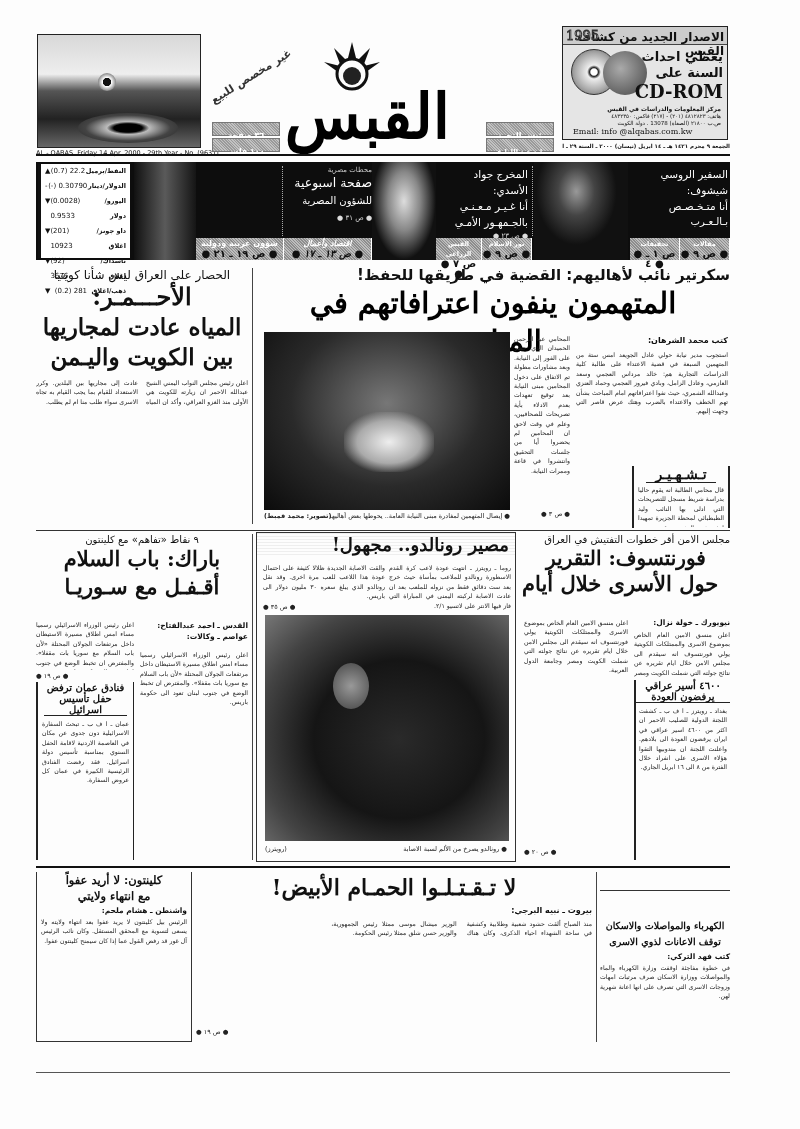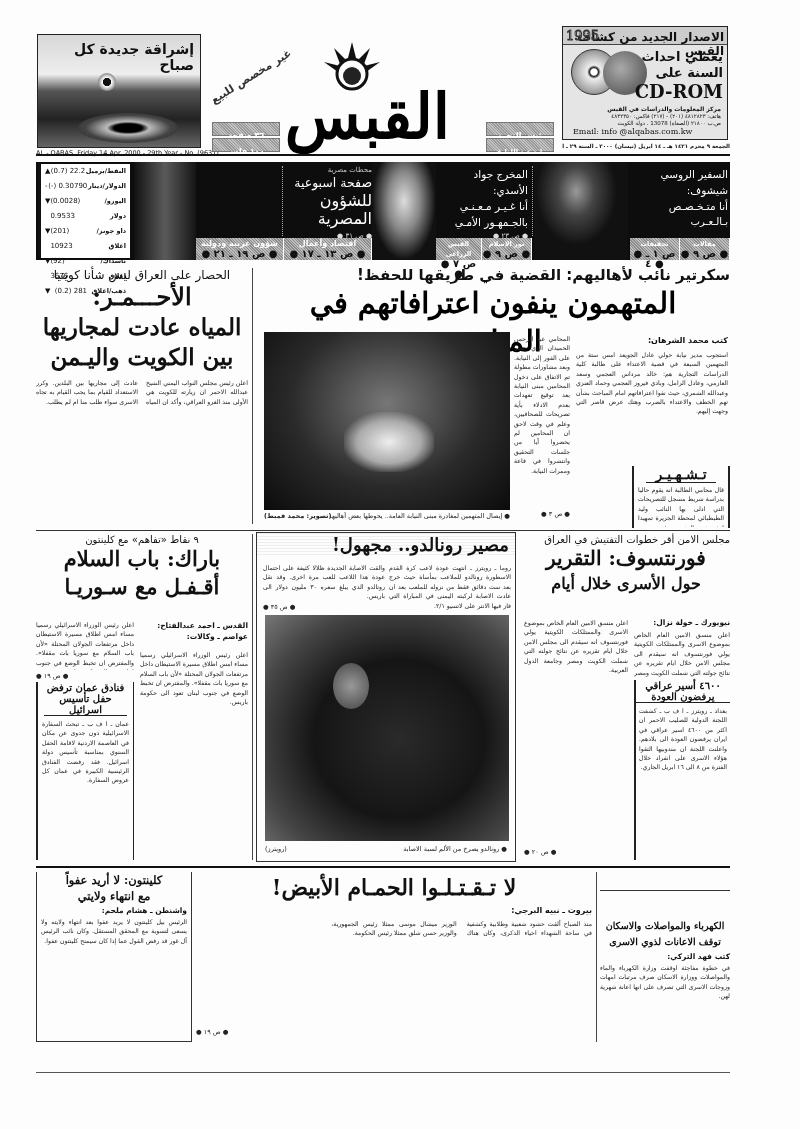--- a/index.html
+++ b/index.html
@@ -21,21 +21,20 @@
   .teaser-title { color: #fff; direction: rtl; text-align: right; }
   .pageref { font-size: 7px; color: #ddd; }
   .caption { font-size: 6.5px; direction: rtl; color: #222; }
 </style>
 </head>
 <body>
 
 <div class="abs" style="left:0;top:0;width:800px;height:160px;">
 
   <div class="abs" style="left:37px;top:34px;width:164px;height:114px;border:1px solid #222;background:linear-gradient(#d8d8d8 0%,#eee 35%,#555 50%,#222 75%,#666 100%);">
-    <div class="abs rtl bold" style="right:6px;top:6px;font-size:14px;color:#111;">إشراقة جديدة كل صباح</div>
     <div class="abs" style="left:60px;top:38px;width:18px;height:18px;border-radius:50%;background:radial-gradient(circle,#111 30%,#fff 35%,#888 70%);"></div>
     <div class="abs" style="left:40px;top:78px;width:100px;height:30px;border-radius:50%;background:radial-gradient(ellipse,#000 20%,#bbb 30%,#444 60%,#222 100%);"></div>
   </div>
   <div class="abs" style="left:36px;top:149px;font-size:6.5px;color:#111;white-space:nowrap;">AL - QABAS, Friday 14 Apr. 2000 - 29th Year - No. (9631)</div>
 
   <div class="abs bold" style="left:205px;top:70px;font-size:11px;color:#333;transform:rotate(-32deg);white-space:nowrap;direction:rtl;">غير مخصص للبيع</div>
 
   <div class="abs gray-box center" style="left:212px;top:122px;width:68px;height:14px;border:1px solid #777;">
     <span style="font-size:8px;color:#fff;font-weight:bold;">٣٦ صفحة</span>
   </div>
@@ -121,21 +120,21 @@
     </div>
   </div>
 
   <div class="abs" style="left:98px;top:0;width:62px;height:98px;background:linear-gradient(90deg,#111,#5a5a5a 50%,#151515);"></div>
 
   <div class="abs" style="left:246px;top:4px;width:0;height:70px;border-left:1px dotted #aaa;"></div>
 
   <div class="abs" style="left:250px;top:4px;width:86px;height:72px;">
     <div class="rtl" style="font-size:7px;color:#ccc;">محطات مصرية</div>
     <div class="teaser-title" style="font-size:12.5px;line-height:18px;">صفحة اسبوعية</div>
-    <div class="teaser-title" style="font-size:16px;line-height:18px;">للشؤون المصرية</div>
+    <div class="teaser-title" style="font-size:10px;line-height:18px;">للشؤون المصرية</div>
     <div class="pageref rtl" style="margin-top:4px;">● ص ٣١ ●</div>
   </div>
 
   <div class="abs" style="left:336px;top:0;width:64px;height:98px;background:radial-gradient(ellipse at 50% 40%,#ddd 0%,#888 35%,#111 70%);"></div>
 
   <div class="abs" style="left:400px;top:4px;width:92px;height:72px;">
     <div class="teaser-title" style="font-size:10.5px;line-height:16px;">المخرج جواد الأسدي:</div>
     <div class="teaser-title" style="font-size:10.5px;line-height:16px;">أنا غـيـر مـعـنـي</div>
     <div class="teaser-title" style="font-size:10.5px;line-height:16px;">بالجـمهـور الأمـي</div>
     <div class="pageref rtl" style="margin-top:2px;">● ص ٢٣ ●</div>
@@ -145,21 +144,21 @@
   <div class="abs" style="left:498px;top:0;width:94px;height:98px;background:radial-gradient(ellipse at 45% 30%,#999 0%,#444 25%,#111 55%);"></div>
 
   <div class="abs" style="left:594px;top:4px;width:98px;height:72px;">
     <div class="teaser-title" style="font-size:10.5px;line-height:16px;">السفير الروسي شيشوف:</div>
     <div class="teaser-title" style="font-size:10.5px;line-height:16px;">أنا متـخـصـص</div>
     <div class="teaser-title" style="font-size:10px;line-height:16px;">بـالـعـرب</div>
     <div class="pageref rtl" style="margin-top:18px;">● ص ١١ ●</div>
   </div>
 
   <div class="section-tab" style="left:160px;top:76px;width:88px;"><span>شؤون عربية ودولية</span><span class="pg">● ص ١٩ ـ ٢١ ●</span></div>
-  <div class="section-tab" style="left:248px;top:76px;width:88px;"><span>اقتصاد وأعمال</span><span class="pg">● ص ١٣ ـ ١٧ ●</span></div>
+  <div class="section-tab" style="left:248px;top:76px;width:88px;font-style:italic;"><span>اقتصاد وأعمال</span><span class="pg">● ص ١٣ ـ ١٧ ●</span></div>
   <div class="section-tab" style="left:400px;top:76px;width:46px;"><span style="font-size:6.5px;">القبس الزراعي</span><span class="pg">● ص ٧ ●</span></div>
   <div class="section-tab" style="left:446px;top:76px;width:50px;"><span style="font-size:6.5px;">نور الإسلام</span><span class="pg">● ص ٩ ●</span></div>
   <div class="section-tab" style="left:594px;top:76px;width:50px;"><span style="font-size:6.5px;">تحقيقات</span><span class="pg">● ص ١ ـ ٤ ●</span></div>
   <div class="section-tab" style="left:644px;top:76px;width:50px;"><span style="font-size:6.5px;">مقالات</span><span class="pg">● ص ٩ ●</span></div>
 </div>
 
 <div class="abs" style="left:36px;top:268px;width:212px;height:258px;">
   <div class="rtl center" style="font-size:12px;text-align:center;">الحصار على العراق ليس شأنا كويتيا</div>
   <div class="serifb center" style="font-size:24px;line-height:30px;direction:rtl;text-align:center;">الأحـــمـر:</div>
   <div class="serifb center" style="font-size:23px;line-height:30px;direction:rtl;text-align:center;">المياه عادت لمجاريها</div>
@@ -218,21 +217,21 @@
   <div class="abs" style="left:8px;top:82px;width:244px;height:226px;background:radial-gradient(ellipse at 55% 55%,#2a2a2a 0%,#151515 45%,#444 75%,#777 100%);">
     <div class="abs" style="left:68px;top:48px;width:36px;height:46px;border-radius:50%;background:radial-gradient(circle,#999,#444);"></div>
   </div>
   <div class="abs caption" style="right:8px;top:312px;">● رونالدو يصرخ من الألم لسبة الاصابة</div>
   <div class="abs caption" style="left:8px;top:312px;">(رويترز)</div>
 </div>
 
 <div class="abs" style="left:522px;top:534px;width:208px;height:100px;">
   <div class="rtl" style="font-size:10px;text-align:right;">مجلس الامن أقر خطوات التفتيش في العراق</div>
   <div class="serifb" style="font-size:20px;line-height:26px;direction:rtl;text-align:center;">فورنتسوف: التقرير</div>
-  <div class="serifb" style="font-size:16px;line-height:26px;direction:rtl;text-align:center;">حول الأسرى خلال أيام</div>
+  <div class="serifb" style="font-size:21px;line-height:26px;direction:rtl;text-align:left;">حول الأسرى خلال أيام</div>
 </div>
 <div class="abs rtl bold" style="left:634px;top:618px;width:96px;font-size:7.5px;">نيويورك ـ خولة نزال:</div>
 <div class="body-text abs" style="left:634px;top:630px;width:96px;height:48px;">اعلن منسق الامين العام الخاص بموضوع الاسرى والممتلكات الكويتية يولي فورنتسوف انه سيقدم الى مجلس الامن خلال ايام تقريره عن نتائج جولته التي شملت الكويت ومصر وجامعة الدول العربية.</div>
 <div class="body-text abs" style="left:524px;top:618px;width:104px;height:226px;">اعلن منسق الامين العام الخاص بموضوع الاسرى والممتلكات الكويتية يولي فورنتسوف انه سيقدم الى مجلس الامن خلال ايام تقريره عن نتائج جولته التي شملت الكويت ومصر وجامعة الدول العربية.</div>
 <div class="abs caption" style="left:524px;top:848px;">● ص ٢٠ ●</div>
 
 <div class="abs" style="left:634px;top:680px;width:96px;height:180px;border-left:2px solid #222;">
   <div class="serifb rtl center" style="font-size:10px;text-align:center;">٤٦٠٠ أسير عراقي</div>
   <div class="serifb rtl center" style="font-size:10px;text-align:center;border-bottom:1px solid #222;margin-bottom:3px;">يرفضون العودة</div>
   <div class="body-text" style="padding:0 3px;height:140px;">بغداد ـ رويترز ـ ا ف ب ـ كشفت اللجنة الدولية للصليب الاحمر ان اكثر من ٤٦٠٠ اسير عراقي في ايران يرفضون العودة الى بلادهم. واعلنت اللجنة ان مندوبيها التقوا هؤلاء الاسرى على انفراد خلال الفترة من ٨ الى ١٦ ابريل الجاري.</div>

